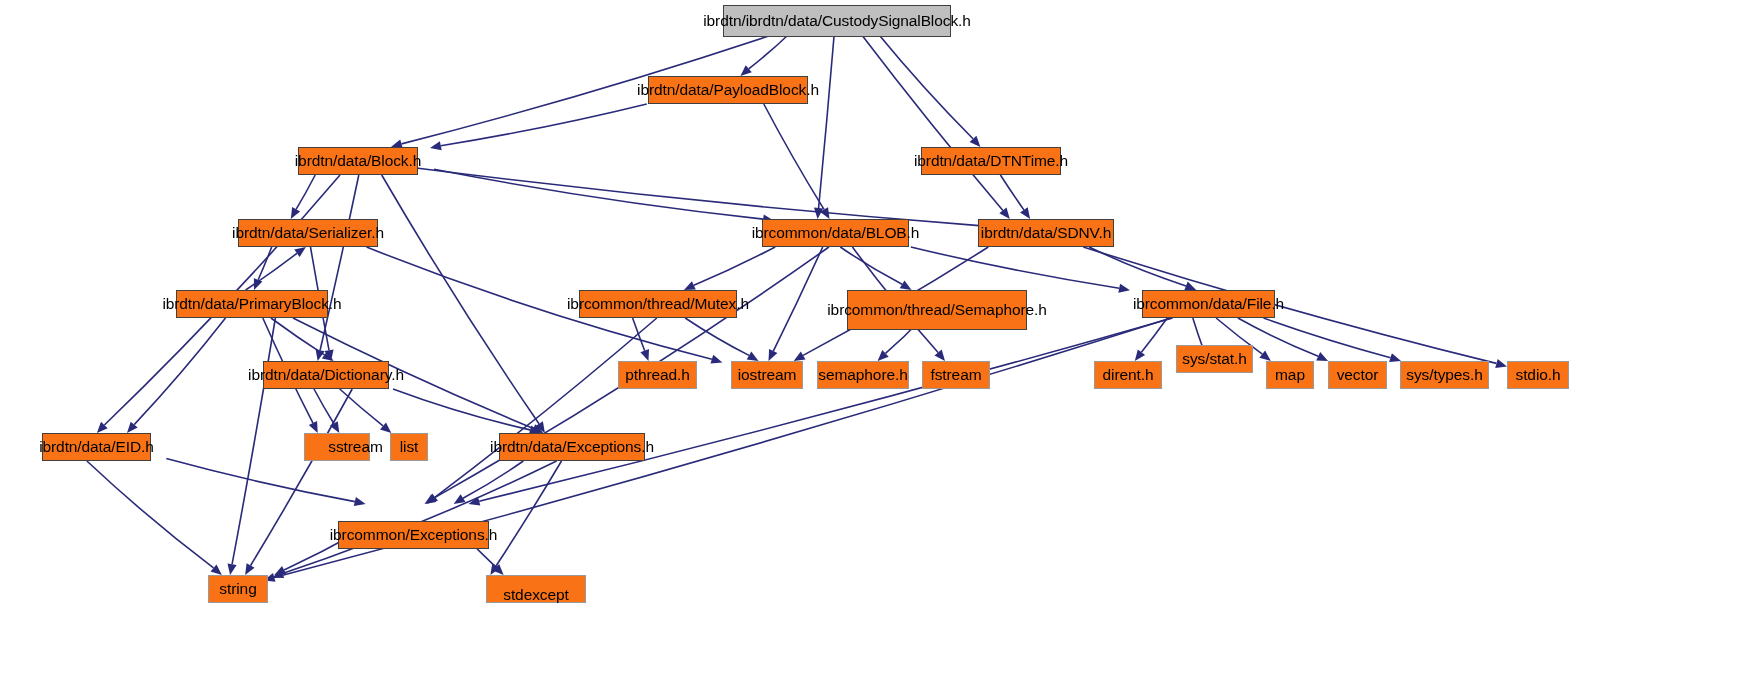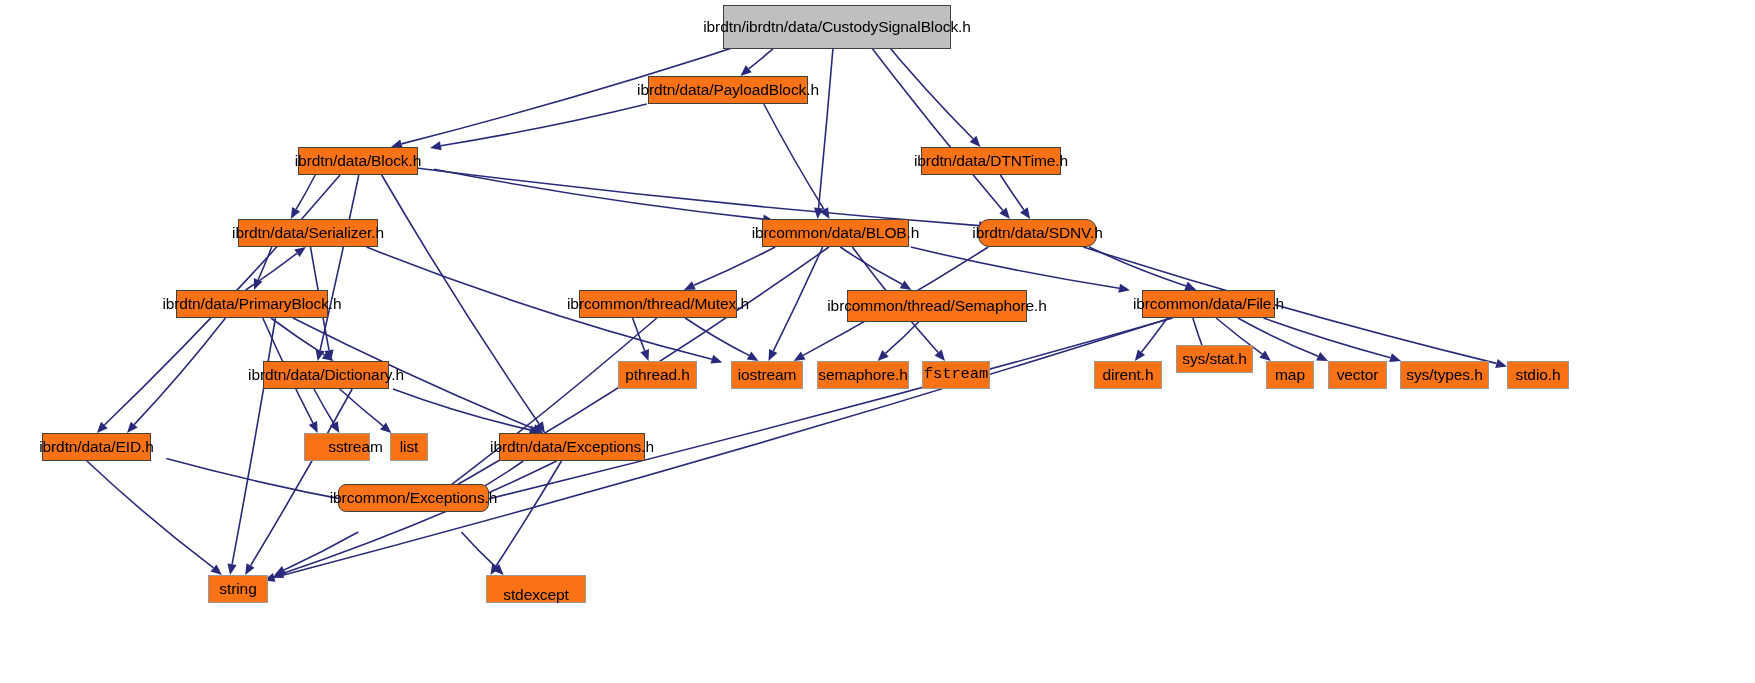--- a/index.html
+++ b/index.html
@@ -168,66 +168,66 @@
       <path d="M 561.5 461.0 Q 530.0 514.1 496.2 565.7" class="edge-path"></path>
       <polygon points="490.4,575.0 492.3,563.2 500.1,568.1" class="arrow-head"></polygon>
       <path d="M 556.6 461.0 Q 423.2 526.2 282.5 573.6" class="edge-path"></path>
       <polygon points="272.3,577.8 280.7,569.4 284.2,577.9" class="arrow-head"></polygon>
       <path d="M 358.3 532.0 Q 321.9 552.4 284.1 570.0" class="edge-path"></path>
       <polygon points="274.3,575.0 282.0,565.9 286.2,574.1" class="arrow-head"></polygon>
       <path d="M 461.4 532.0 Q 477.8 550.4 495.9 567.2" class="edge-path"></path>
       <polygon points="503.6,575.0 492.7,570.4 499.2,563.9" class="arrow-head"></polygon>
     </svg>
   <div id="node-layer">
-      <div class="node root" style="left: 723px; top: 5px; width: 228px; height: 44px;">
+      <div class="node root" style="left: 723px; top: 5px; width: 228px; height: 32px;">
         <span>ibrdtn/ibrdtn/data/CustodySignalBlock.h</span>
       </div>
       <div class="node header" style="left: 648px; top: 76px; width: 160px; height: 28px;">
         <span>ibrdtn/data/PayloadBlock.h</span>
       </div>
       <div class="node header" style="left: 921px; top: 147px; width: 140px; height: 28px;">
         <span>ibrdtn/data/DTNTime.h</span>
       </div>
       <div class="node header" style="left: 298px; top: 147px; width: 120px; height: 28px;">
         <span>ibrdtn/data/Block.h</span>
       </div>
       <div class="node header" style="left: 762px; top: 219px; width: 147px; height: 28px;">
         <span>ibrcommon/data/BLOB.h</span>
       </div>
-      <div class="node header" style="left: 978px; top: 219px; width: 119px; height: 28px; border-radius: 11px;">
+      <div class="node header" style="left: 978px; top: 219px; width: 136px; height: 28px;">
         <span>ibrdtn/data/SDNV.h</span>
       </div>
       <div class="node header" style="left: 238px; top: 219px; width: 140px; height: 28px;">
         <span>ibrdtn/data/Serializer.h</span>
       </div>
       <div class="node header" style="left: 176px; top: 290px; width: 152px; height: 28px;">
         <span>ibrdtn/data/PrimaryBlock.h</span>
       </div>
       <div class="node header" style="left: 579px; top: 290px; width: 158px; height: 28px;">
         <span>ibrcommon/thread/Mutex.h</span>
       </div>
-      <div class="node header" style="left: 847px; top: 290px; width: 180px; height: 32px;">
+      <div class="node header" style="left: 847px; top: 290px; width: 180px; height: 40px;">
         <span>ibrcommon/thread/Semaphore.h</span>
       </div>
       <div class="node header" style="left: 1142px; top: 290px; width: 133px; height: 28px;">
         <span>ibrcommon/data/File.h</span>
       </div>
       <div class="node header" style="left: 263px; top: 361px; width: 126px; height: 28px;">
         <span>ibrdtn/data/Dictionary.h</span>
       </div>
       <div class="node system" style="left: 618px; top: 361px; width: 79px; height: 28px;">
         <span>pthread.h</span>
       </div>
       <div class="node system" style="left: 731px; top: 361px; width: 72px; height: 28px;">
         <span>iostream</span>
       </div>
       <div class="node system" style="left: 817px; top: 361px; width: 92px; height: 28px;">
         <span>semaphore.h</span>
       </div>
-      <div class="node system" style="left: 922px; top: 361px; width: 68px; height: 28px; font-family: Liberation Mono, monospace;">
+      <div class="node system" style="left: 922px; top: 361px; width: 68px; height: 28px;">
         <span>fstream</span>
       </div>
       <div class="node system" style="left: 1094px; top: 361px; width: 68px; height: 28px;">
         <span>dirent.h</span>
       </div>
       <div class="node system" style="left: 1176px; top: 345px; width: 77px; height: 28px;">
         <span>sys/stat.h</span>
       </div>
       <div class="node system" style="left: 1266px; top: 361px; width: 48px; height: 28px;">
         <span>map</span>
@@ -246,21 +246,21 @@
       </div>
       <div class="node system" style="left: 304px; top: 433px; width: 66px; height: 28px; padding-left: 37px;">
         <span>sstream</span>
       </div>
       <div class="node system" style="left: 390px; top: 433px; width: 38px; height: 28px;">
         <span>list</span>
       </div>
       <div class="node header" style="left: 499px; top: 433px; width: 146px; height: 28px;">
         <span>ibrdtn/data/Exceptions.h</span>
       </div>
-      <div class="node header" style="left: 338px; top: 484px; width: 151px; height: 28px; border-radius: 8px;">
+      <div class="node header" style="left: 338px; top: 521px; width: 151px; height: 28px;">
         <span>ibrcommon/Exceptions.h</span>
       </div>
       <div class="node system" style="left: 208px; top: 575px; width: 60px; height: 28px;">
         <span>string</span>
       </div>
       <div class="node system" style="left: 486px; top: 575px; width: 100px; height: 28px; align-items: flex-end;">
         <span>stdexcept</span>
       </div>
     </div>
 </div>

